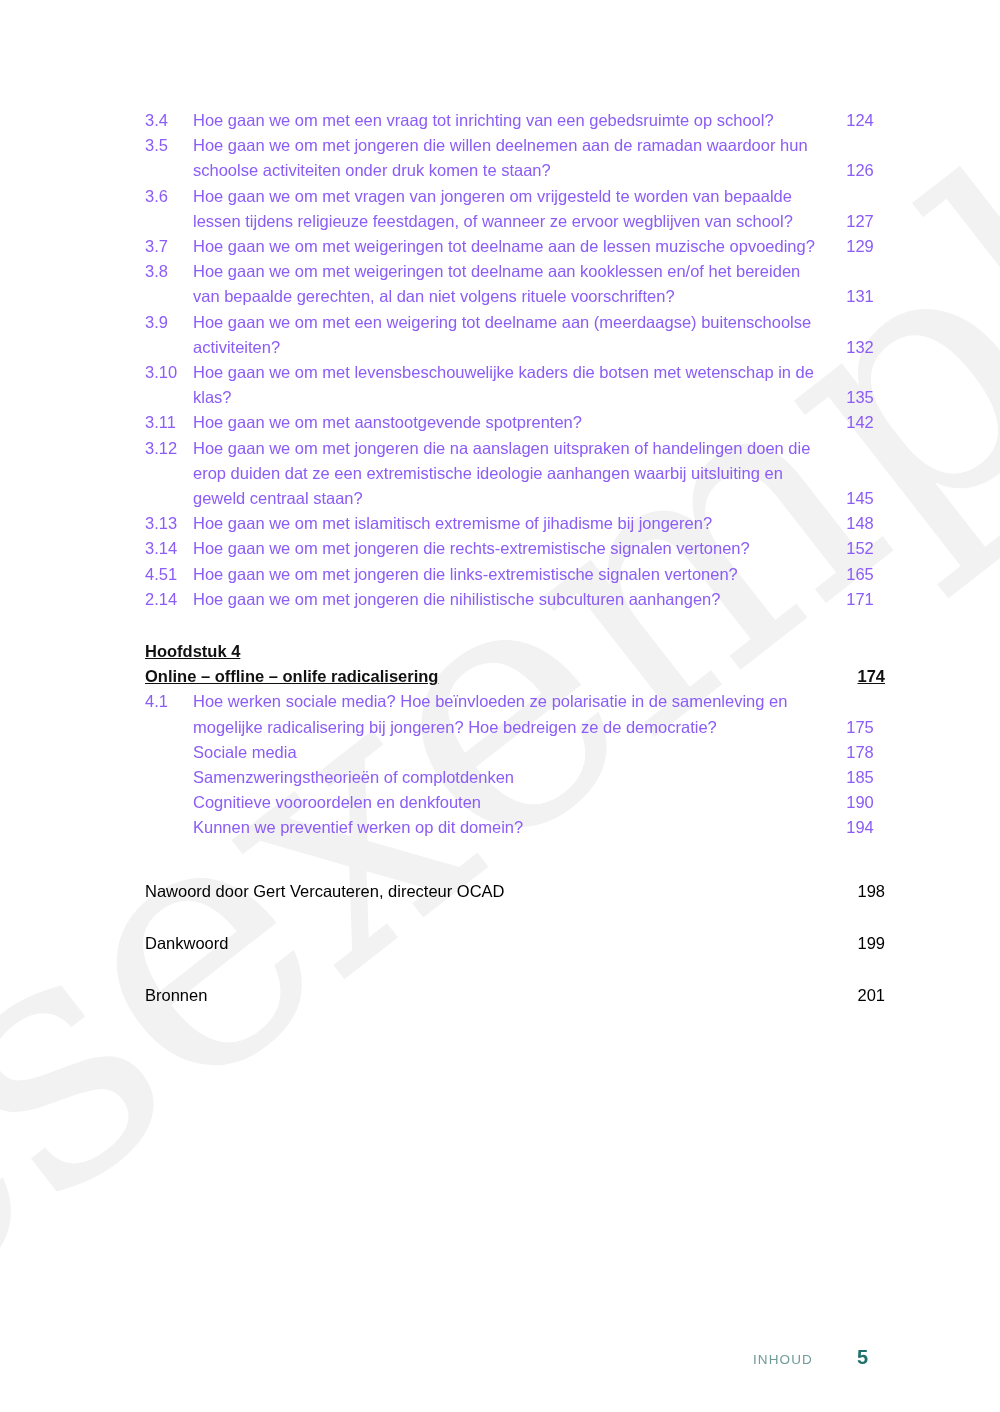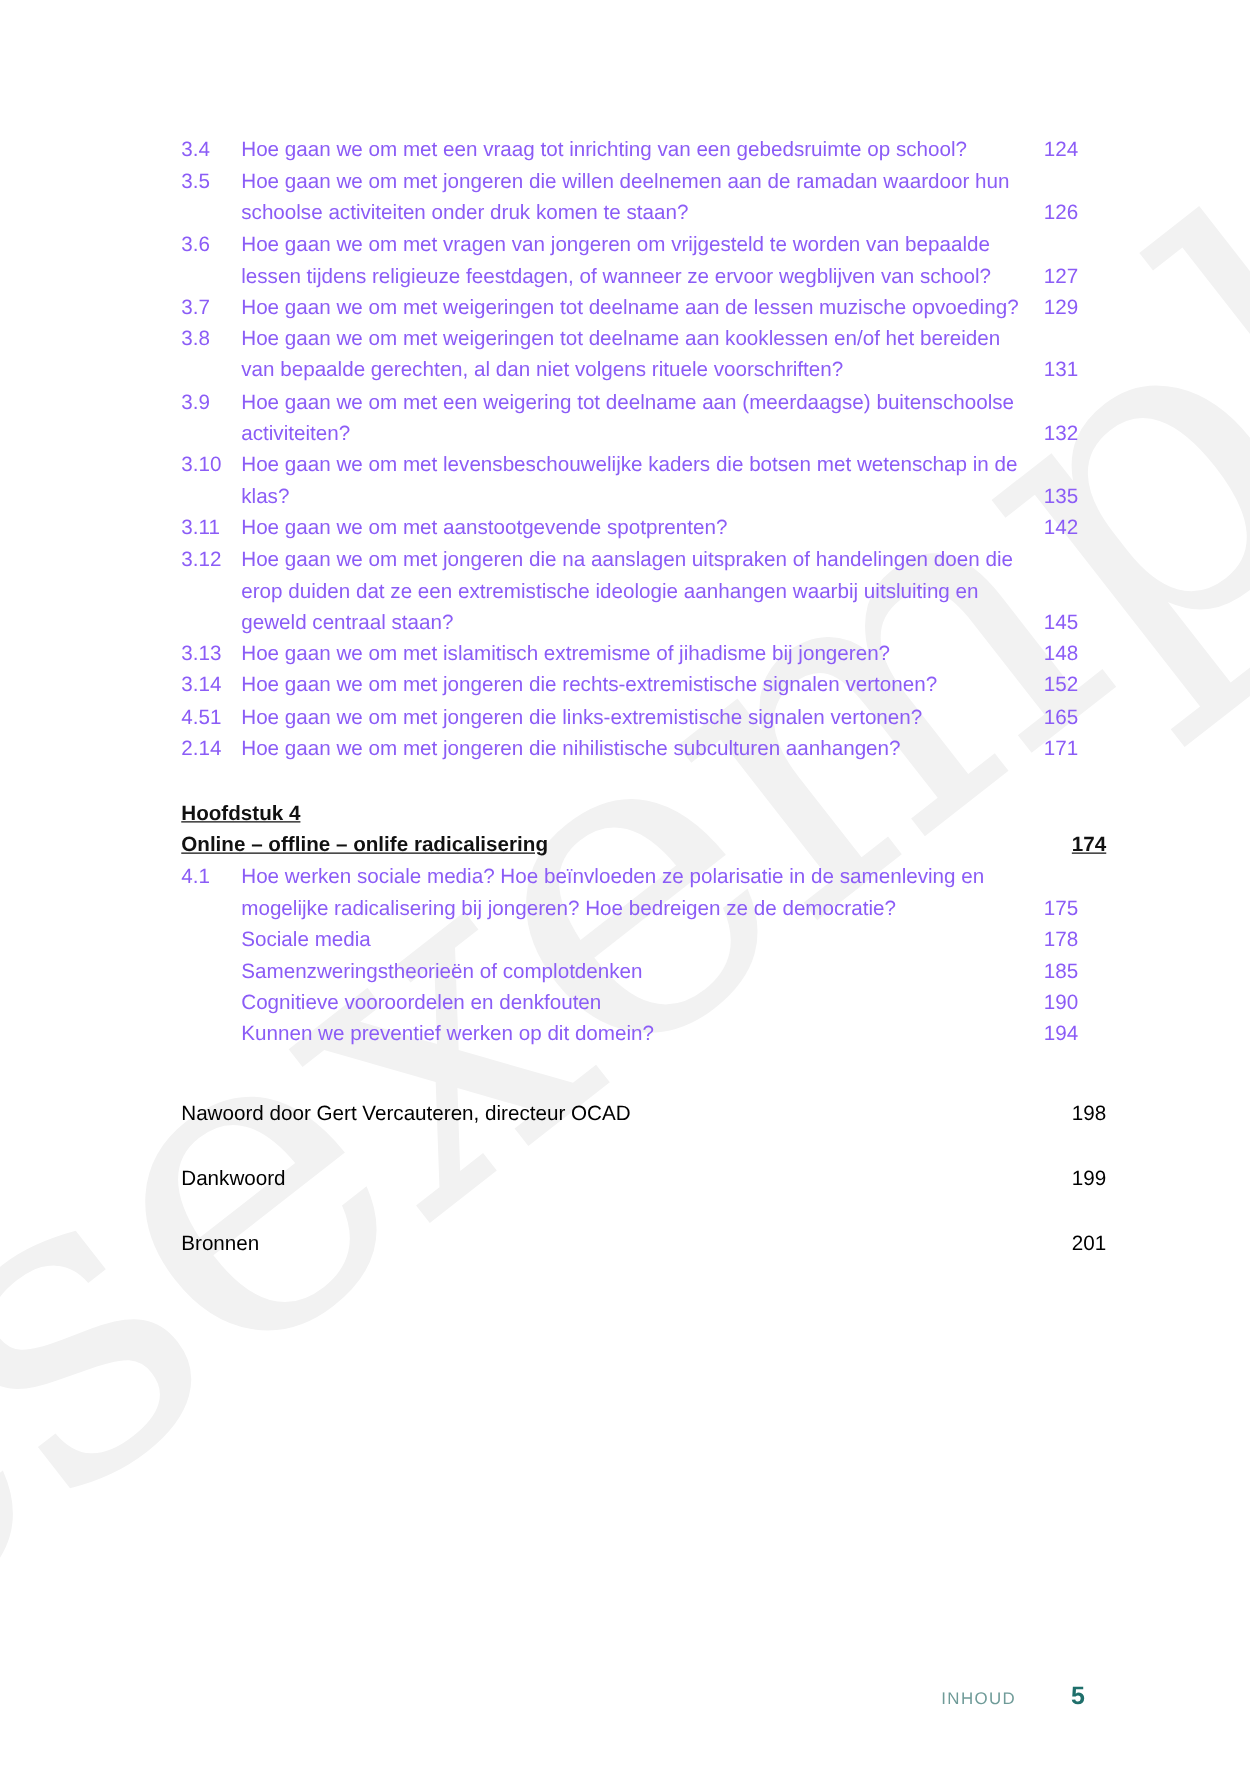--- a/index.html
+++ b/index.html
@@ -68,21 +68,21 @@
     flex: 0 0 48px;
     text-align: left;
     white-space: nowrap;
   }
   .toc-title {
     flex: 1 1 auto;
     padding-right: 10px;
   }
   .toc-page {
     flex: 0 0 50px;
-    text-align: left;
+    text-align: center;
     white-space: nowrap;
     align-self: flex-end;
   }
 
   
   .toc-row.sub .toc-num { flex: 0 0 48px; }
 
   
   .chapter-block {
     margin-top: 27px;

